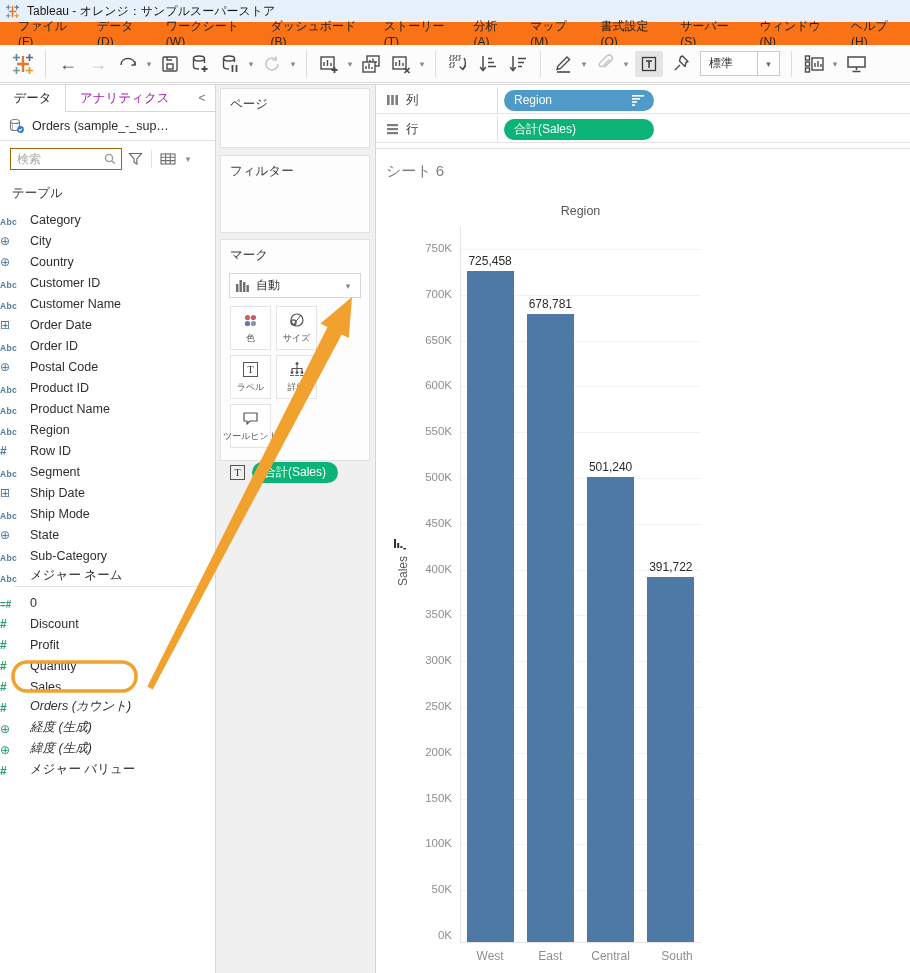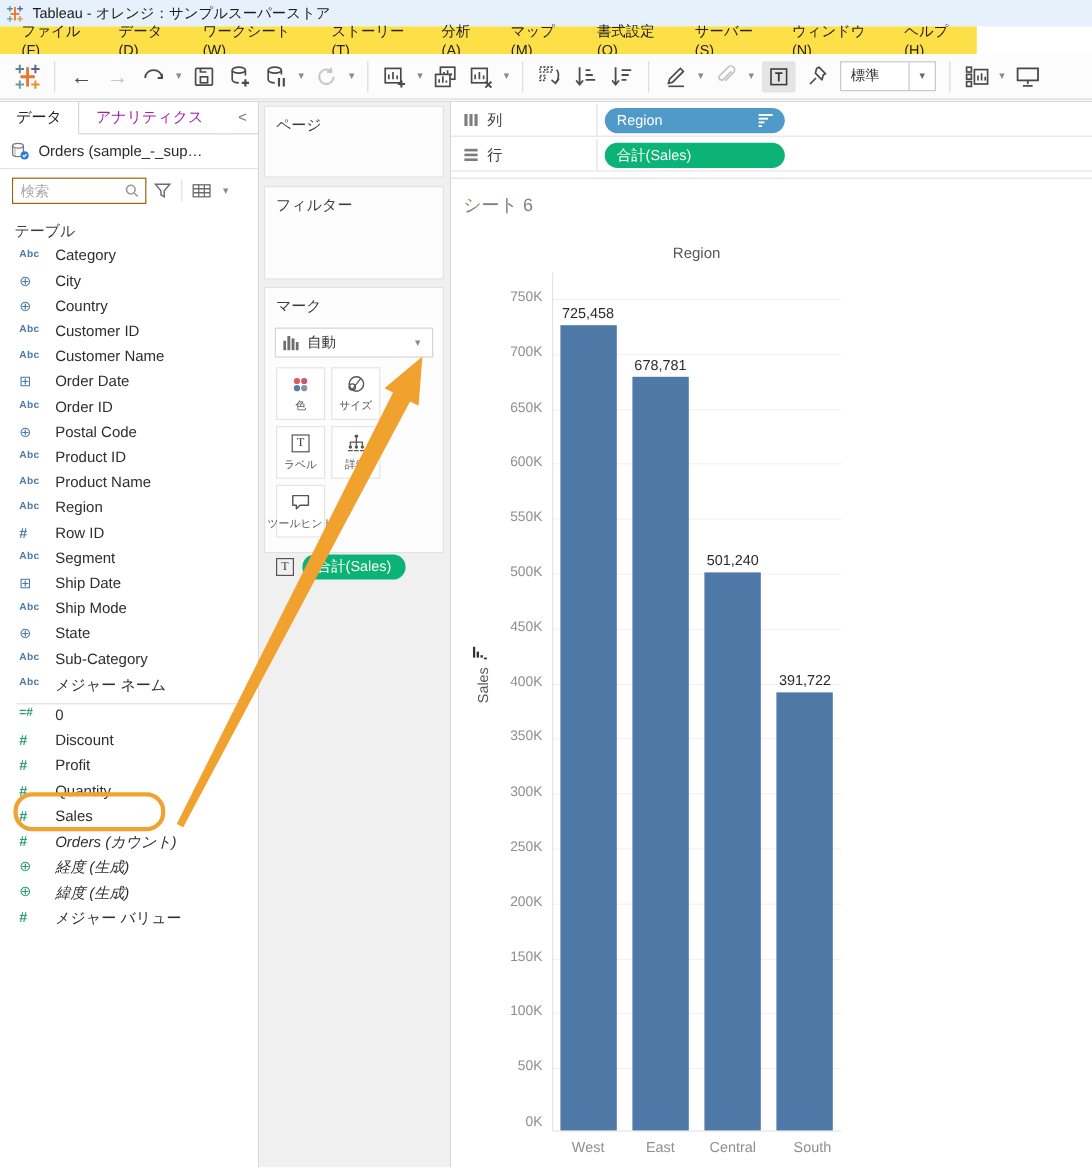--- a/index.html
+++ b/index.html
@@ -7,22 +7,22 @@
   #app {
     position:relative; width:910px; height:973px; overflow:hidden;
     font-family:"Liberation Sans","DejaVu Sans",sans-serif; color:#333;
     background:#fff; font-size:12px;
   }
   
   .titlebar { position:absolute; left:0; top:0; width:910px; height:22px;
     background:#e7f1fb; display:flex; align-items:center; padding-left:5px; gap:7px;
     font-size:12px; color:#1a1a1a; }
   
-  .menubar { position:absolute; left:0; top:22px; width:814px; height:23px;
-    background:#fde047; display:flex; align-items:center; padding-left:8px; gap:0;
+  .menubar { position:absolute; left:0; top:22px; width:910px; height:23px;
+    background:#f97316; display:flex; align-items:center; padding-left:8px; gap:0;
     font-size:12px; color:#222; }
   .menubar span { padding:3px 10px; cursor:default; }
   
   .toolbar { position:absolute; left:0; top:45px; width:910px; height:38px;
     background:#fcfcfc; border-bottom:1px solid #d9d9d9; display:flex; align-items:center;
     padding-left:8px; }
   .tbtn { height:26px; min-width:24px; display:flex; align-items:center; justify-content:center;
     color:#4a4a4a; margin:0 3px; position:relative; }
   .tbtn svg { display:block; }
   .tbtn.gray { color:#c6c6c6; }
@@ -50,21 +50,21 @@
     font-size:12.5px; color:#2b2b2b; border-bottom:1px solid #e4e4e4; }
   .search-row { height:36px; display:flex; align-items:center; padding-left:10px; gap:6px; }
   .search-box { width:112px; height:22px; border:1px solid #a16207; display:flex;
     align-items:center; background:#fff; }
   .search-box input { border:0; outline:0; flex:1; width:80px; font-size:12px; padding-left:6px;
     font-family:inherit; color:#333; }
   .search-box input::placeholder { color:#a8a8a8; }
   .vline-sm { width:1px; height:18px; background:#e0e0e0; margin:0 2px; }
   .tables-hdr { padding:8px 0 4px 12px; font-size:12.5px; color:#3d3d3d; }
   .field-list { }
-  .field-row { height:21px; display:flex; align-items:flex-start; padding-left:16px; gap:4px;
+  .field-row { height:21px; display:flex; align-items:flex-end; padding-left:0; gap:4px;
     font-size:12.5px; color:#2e2e2e; cursor:default; }
   .ficon { width:26px; text-align:left; font-size:11px; flex:none; }
   .dimensions .ficon { color:#4d7ba7; }
   .measures .ficon { color:#2a9d76; }
   .fi-abc { font-size:8.5px; font-weight:bold; letter-spacing:0.3px; }
   .fi-eqhash { font-size:10px; font-weight:bold; }
   .fi-hash { font-size:12px; font-weight:bold; }
   .fi-globe { font-size:12px; }
   .fi-cal { font-size:12px; }
   .fname.italic { font-style:italic; }
@@ -143,20 +143,21 @@
         </g>
     </svg>
     <span>Tableau - オレンジ：サンプルスーパーストア</span>
   </div>
 
   <div class="menubar">
 
   <span>ファイル(F)</span>
       <span>データ(D)</span>
       <span>ワークシート(W)</span>
+      <span>ダッシュボード(B)</span>
       <span>ストーリー(T)</span>
       <span>分析(A)</span>
       <span>マップ(M)</span>
       <span>書式設定(O)</span>
       <span>サーバー(S)</span>
       <span>ウィンドウ(N)</span>
       <span>ヘルプ(H)</span>
     </div>
 
   <div class="toolbar">

